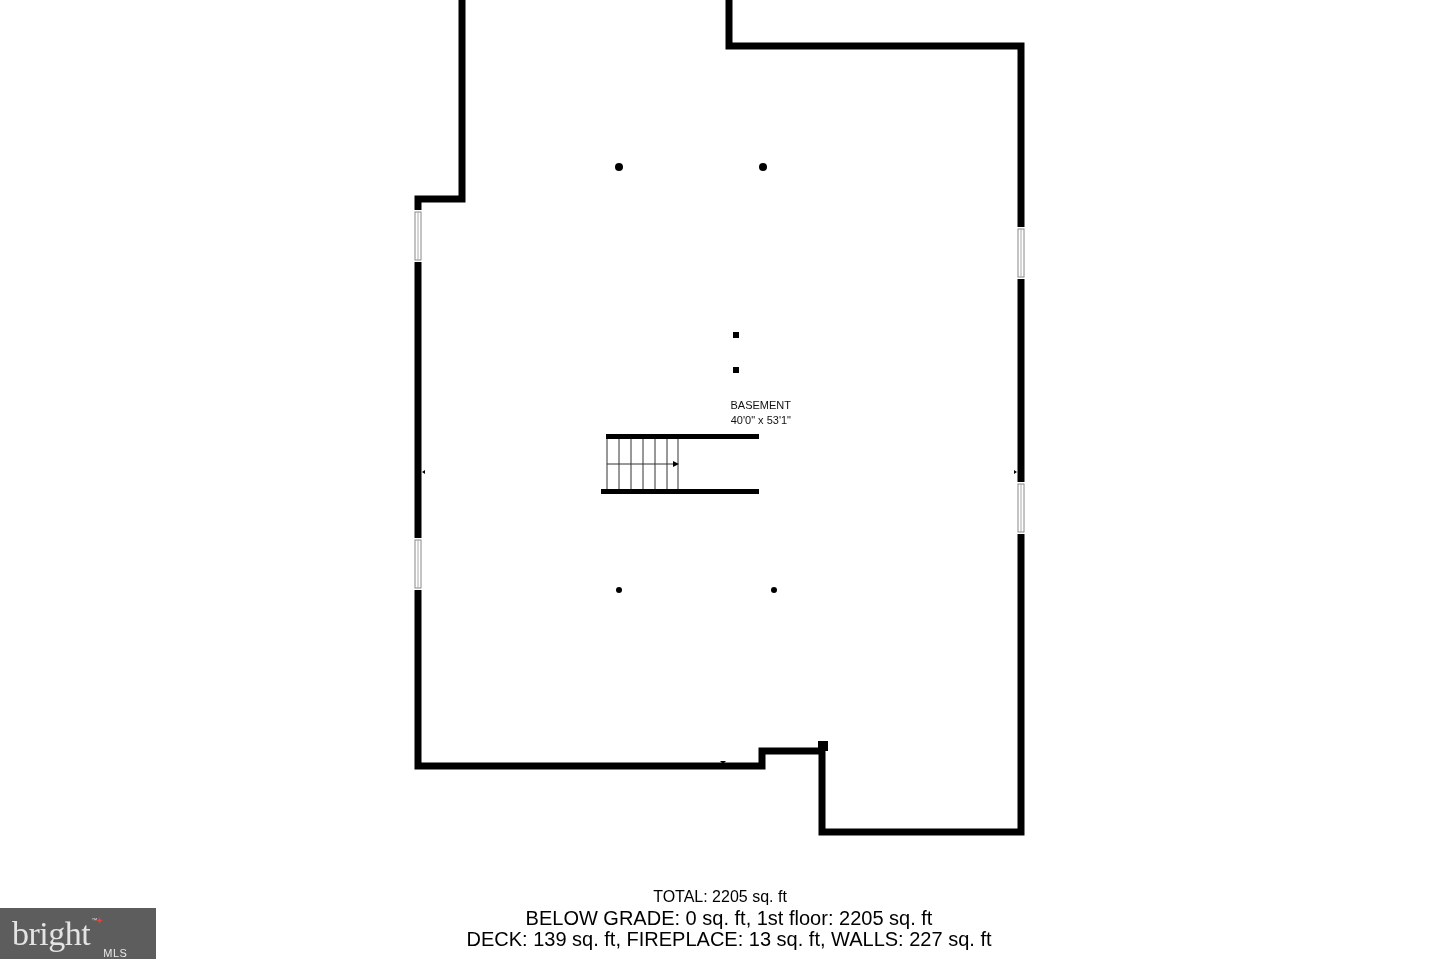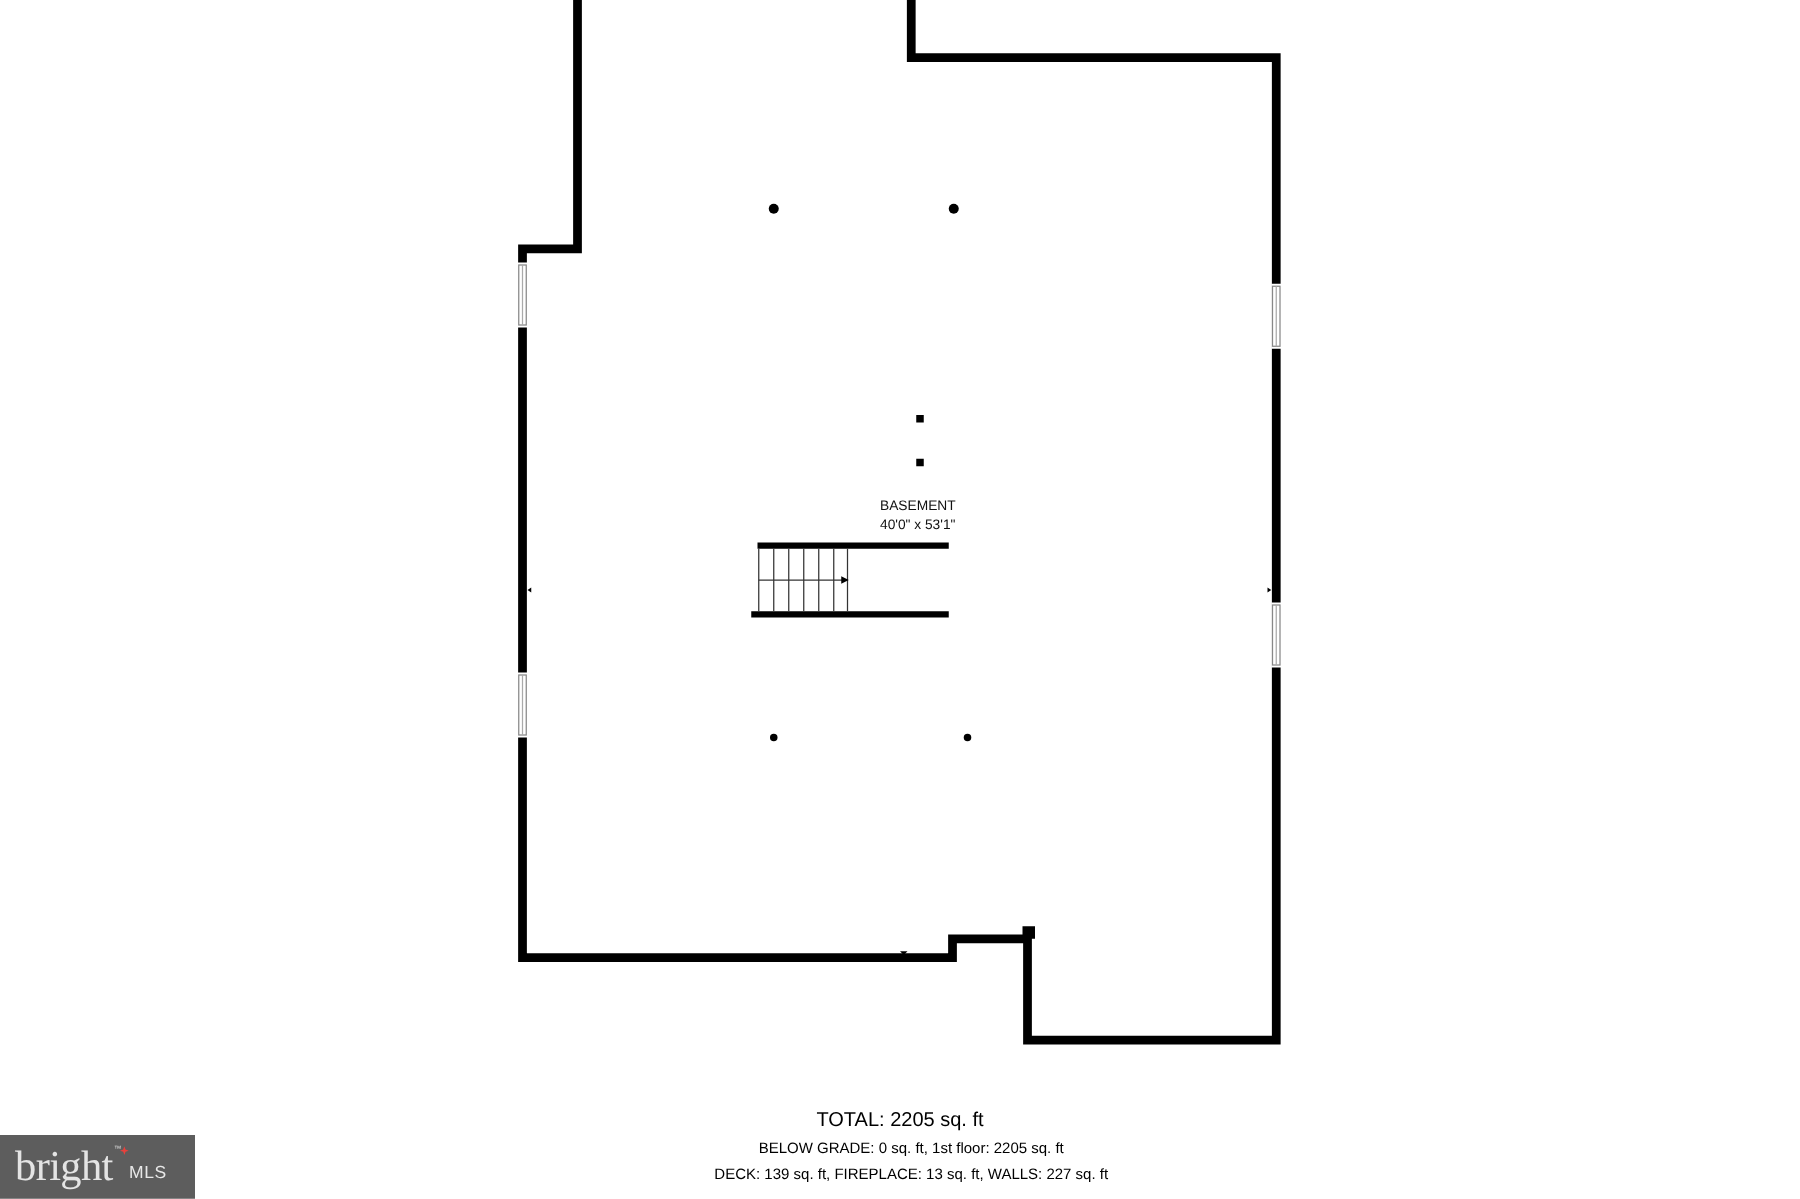--- a/index.html
+++ b/index.html
@@ -1,25 +1,25 @@
 <!DOCTYPE html>
 <html><head>
   <meta charset="utf-8">
   <style>
     html, body { margin: 0; padding: 0; background: #ffffff; }
     body { width: 1440px; height: 959px; position: relative; overflow: hidden; font-family: "Liberation Sans", "DejaVu Sans", sans-serif; }
     .plan { position: absolute; left: 0; top: 0; width: 1440px; height: 959px; }
-    .room-label { position: absolute; left: 704px; top: 398px; width: 120px; text-align: left; font-size: 11px; line-height: 15px; color: #111; }
+    .room-label { position: absolute; left: 671px; top: 398px; width: 120px; text-align: right; font-size: 11px; line-height: 15px; color: #111; }
     .summary { position: absolute; left: 0; top: 886px; width: 1440px; text-align: center; color: #000; }
     .summary .total { font-size: 16px; font-weight: normal; line-height: 22px; }
-    .summary .line { font-size: 12px; line-height: 21px; padding-left: 18px; }
+    .summary .line { font-size: 20px; line-height: 21px; padding-left: 18px; }
     .logo { position: absolute; left: 0; top: 908px; width: 156px; height: 51px; background: #5d5d5d; display: flex; align-items: center; padding-left: 12px; box-sizing: border-box; }
     .logo .word { font-family: "Liberation Serif", "DejaVu Serif", serif; font-size: 34px; color: #e4e4e4; letter-spacing: -0.5px; position: relative; line-height: 1; }
     .logo .tm { font-size: 6px; color: #ddd; position: relative; top: -14px; margin-left: 1px; }
-    .logo .mls { font-size: 14px; color: #e8e8e8; margin-left: 6px; letter-spacing: 0.5px; position: relative; top: 3px; }
+    .logo .mls { font-size: 11px; color: #e8e8e8; margin-left: 6px; letter-spacing: 0.5px; position: relative; top: 19px; }
   </style>
 </head>
 <body>
 
 <svg class="plan" viewBox="0 0 1440 959" xmlns="http://www.w3.org/2000/svg">
 
   <g fill="none" stroke="#000" stroke-width="7" stroke-linejoin="miter">
     <path d="M462,0 L462,199 L418,199 L418,766 L762,766 L762,751 L822,751 L822,832 L1021,832 L1021,46 L729,46 L729,0"></path>
   </g>
 

